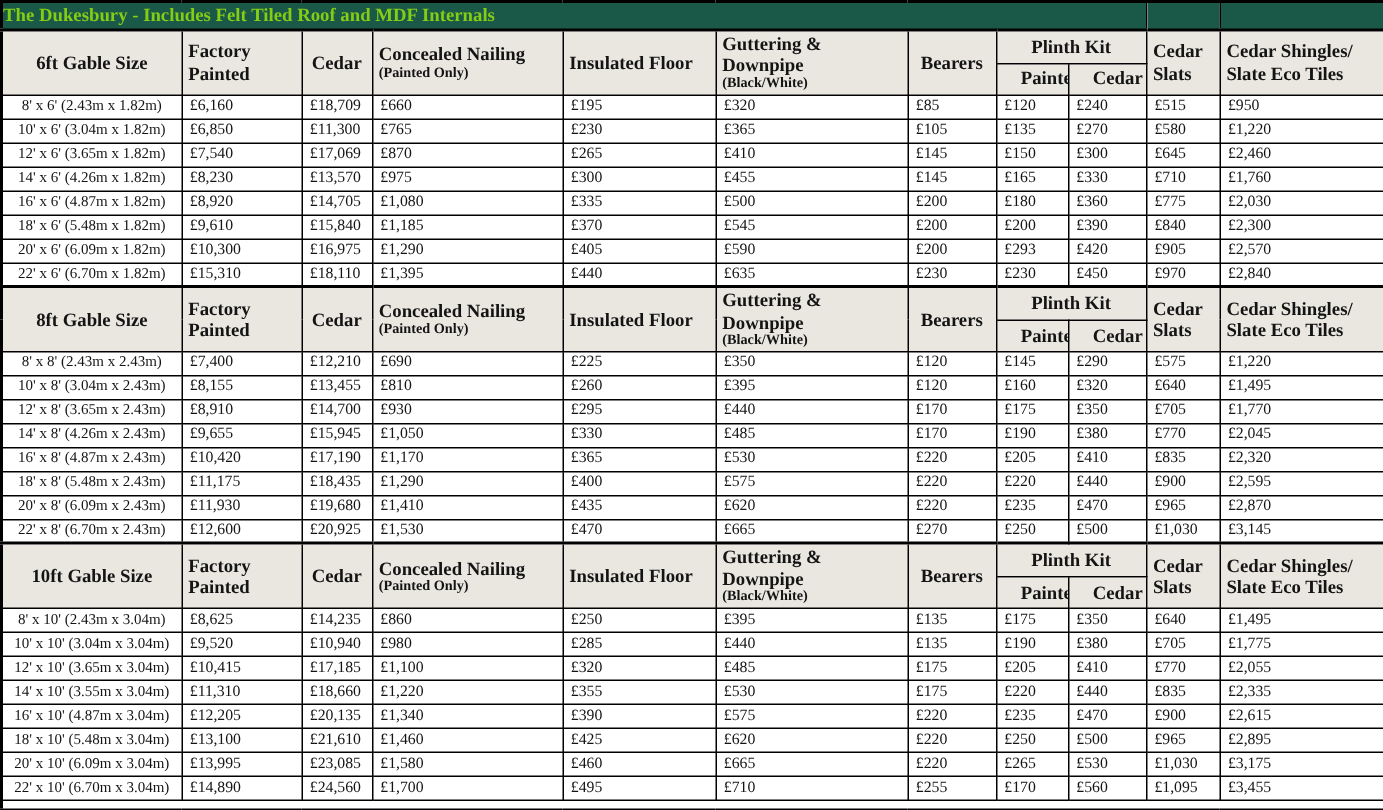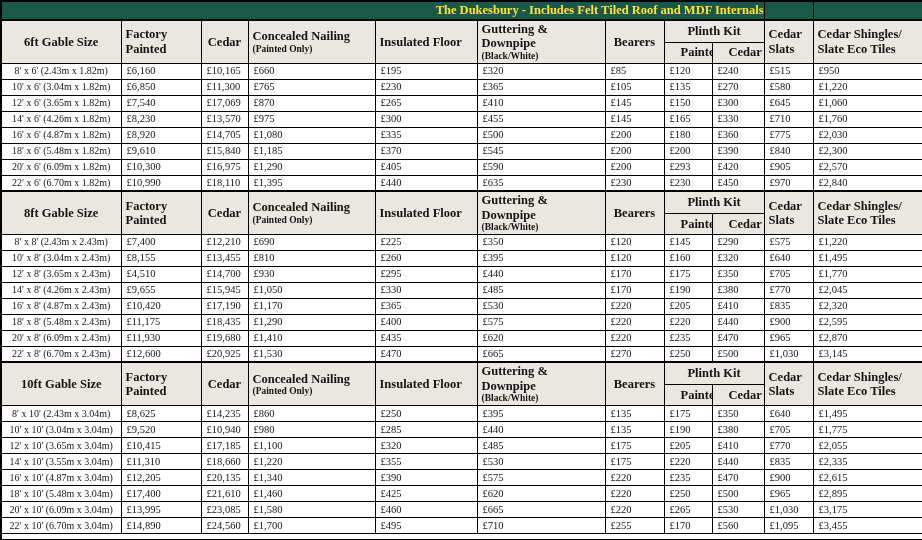--- a/index.html
+++ b/index.html
@@ -10,22 +10,22 @@
   }
   table.price-table {
     border-collapse: collapse; table-layout: fixed; width: 922px;
     color: #141414;
   }
   table.price-table td, table.price-table th {
     border: 1px solid #000000; overflow: hidden; box-sizing: border-box;
   }
   
   tr.title-row td {
-    background: #1a5848; color: #fde047; font-weight: bold;
-    font-size: 12.5px; text-align: right; height: 17px; line-height: 17px;
+    background: #1a5848; color: #84cc16; font-weight: bold;
+    font-size: 12.5px; text-align: left; height: 17px; line-height: 17px;
     white-space: nowrap; padding: 0;
   }
   
   th {
     background: #e9e7e0; font-weight: bold; font-size: 12.5px;
     padding: 1px 2px 1px 4px; vertical-align: middle; text-align: left;
     line-height: 1.15; white-space: normal;
   }
   tr.hdr-row1 th { height: 20px; border-top-width: 2px; }
   tr.hdr-row2 th { height: 19px; padding-left: 16px; }
@@ -85,21 +85,21 @@
       </tr>
       <tr class="hdr-row2">
         <th class="c">Painted</th>
         <th class="c">Cedar</th>
       </tr>
     </tbody>
     <tbody>
         <tr>
         <td class="size">8' x 6' (2.43m x 1.82m)</td>
         <td class="price">£6,160</td>
-        <td class="price">£10,165</td>
+        <td class="price">£18,709</td>
         <td class="price">£660</td>
         <td class="price">£195</td>
         <td class="price">£320</td>
         <td class="price">£85</td>
         <td class="price">£120</td>
         <td class="price">£240</td>
         <td class="price">£515</td>
         <td class="price">£950</td>
       </tr>
         <tr>
@@ -119,21 +119,21 @@
         <td class="size">12' x 6' (3.65m x 1.82m)</td>
         <td class="price">£7,540</td>
         <td class="price">£17,069</td>
         <td class="price">£870</td>
         <td class="price">£265</td>
         <td class="price">£410</td>
         <td class="price">£145</td>
         <td class="price">£150</td>
         <td class="price">£300</td>
         <td class="price">£645</td>
-        <td class="price">£1,060</td>
+        <td class="price">£2,460</td>
       </tr>
         <tr>
         <td class="size">14' x 6' (4.26m x 1.82m)</td>
         <td class="price">£8,230</td>
         <td class="price">£13,570</td>
         <td class="price">£975</td>
         <td class="price">£300</td>
         <td class="price">£455</td>
         <td class="price">£145</td>
         <td class="price">£165</td>
@@ -175,21 +175,21 @@
         <td class="price">£405</td>
         <td class="price">£590</td>
         <td class="price">£200</td>
         <td class="price">£293</td>
         <td class="price">£420</td>
         <td class="price">£905</td>
         <td class="price">£2,570</td>
       </tr>
         <tr>
         <td class="size">22' x 6' (6.70m x 1.82m)</td>
-        <td class="price">£10,990</td>
+        <td class="price">£15,310</td>
         <td class="price">£18,110</td>
         <td class="price">£1,395</td>
         <td class="price">£440</td>
         <td class="price">£635</td>
         <td class="price">£230</td>
         <td class="price">£230</td>
         <td class="price">£450</td>
         <td class="price">£970</td>
         <td class="price">£2,840</td>
       </tr>
@@ -235,21 +235,21 @@
         <td class="price">£260</td>
         <td class="price">£395</td>
         <td class="price">£120</td>
         <td class="price">£160</td>
         <td class="price">£320</td>
         <td class="price">£640</td>
         <td class="price">£1,495</td>
       </tr>
         <tr>
         <td class="size">12' x 8' (3.65m x 2.43m)</td>
-        <td class="price">£4,510</td>
+        <td class="price">£8,910</td>
         <td class="price">£14,700</td>
         <td class="price">£930</td>
         <td class="price">£295</td>
         <td class="price">£440</td>
         <td class="price">£170</td>
         <td class="price">£175</td>
         <td class="price">£350</td>
         <td class="price">£705</td>
         <td class="price">£1,770</td>
       </tr>
@@ -399,21 +399,21 @@
         <td class="price">£390</td>
         <td class="price">£575</td>
         <td class="price">£220</td>
         <td class="price">£235</td>
         <td class="price">£470</td>
         <td class="price">£900</td>
         <td class="price">£2,615</td>
       </tr>
         <tr>
         <td class="size">18' x 10' (5.48m x 3.04m)</td>
-        <td class="price">£17,400</td>
+        <td class="price">£13,100</td>
         <td class="price">£21,610</td>
         <td class="price">£1,460</td>
         <td class="price">£425</td>
         <td class="price">£620</td>
         <td class="price">£220</td>
         <td class="price">£250</td>
         <td class="price">£500</td>
         <td class="price">£965</td>
         <td class="price">£2,895</td>
       </tr>

